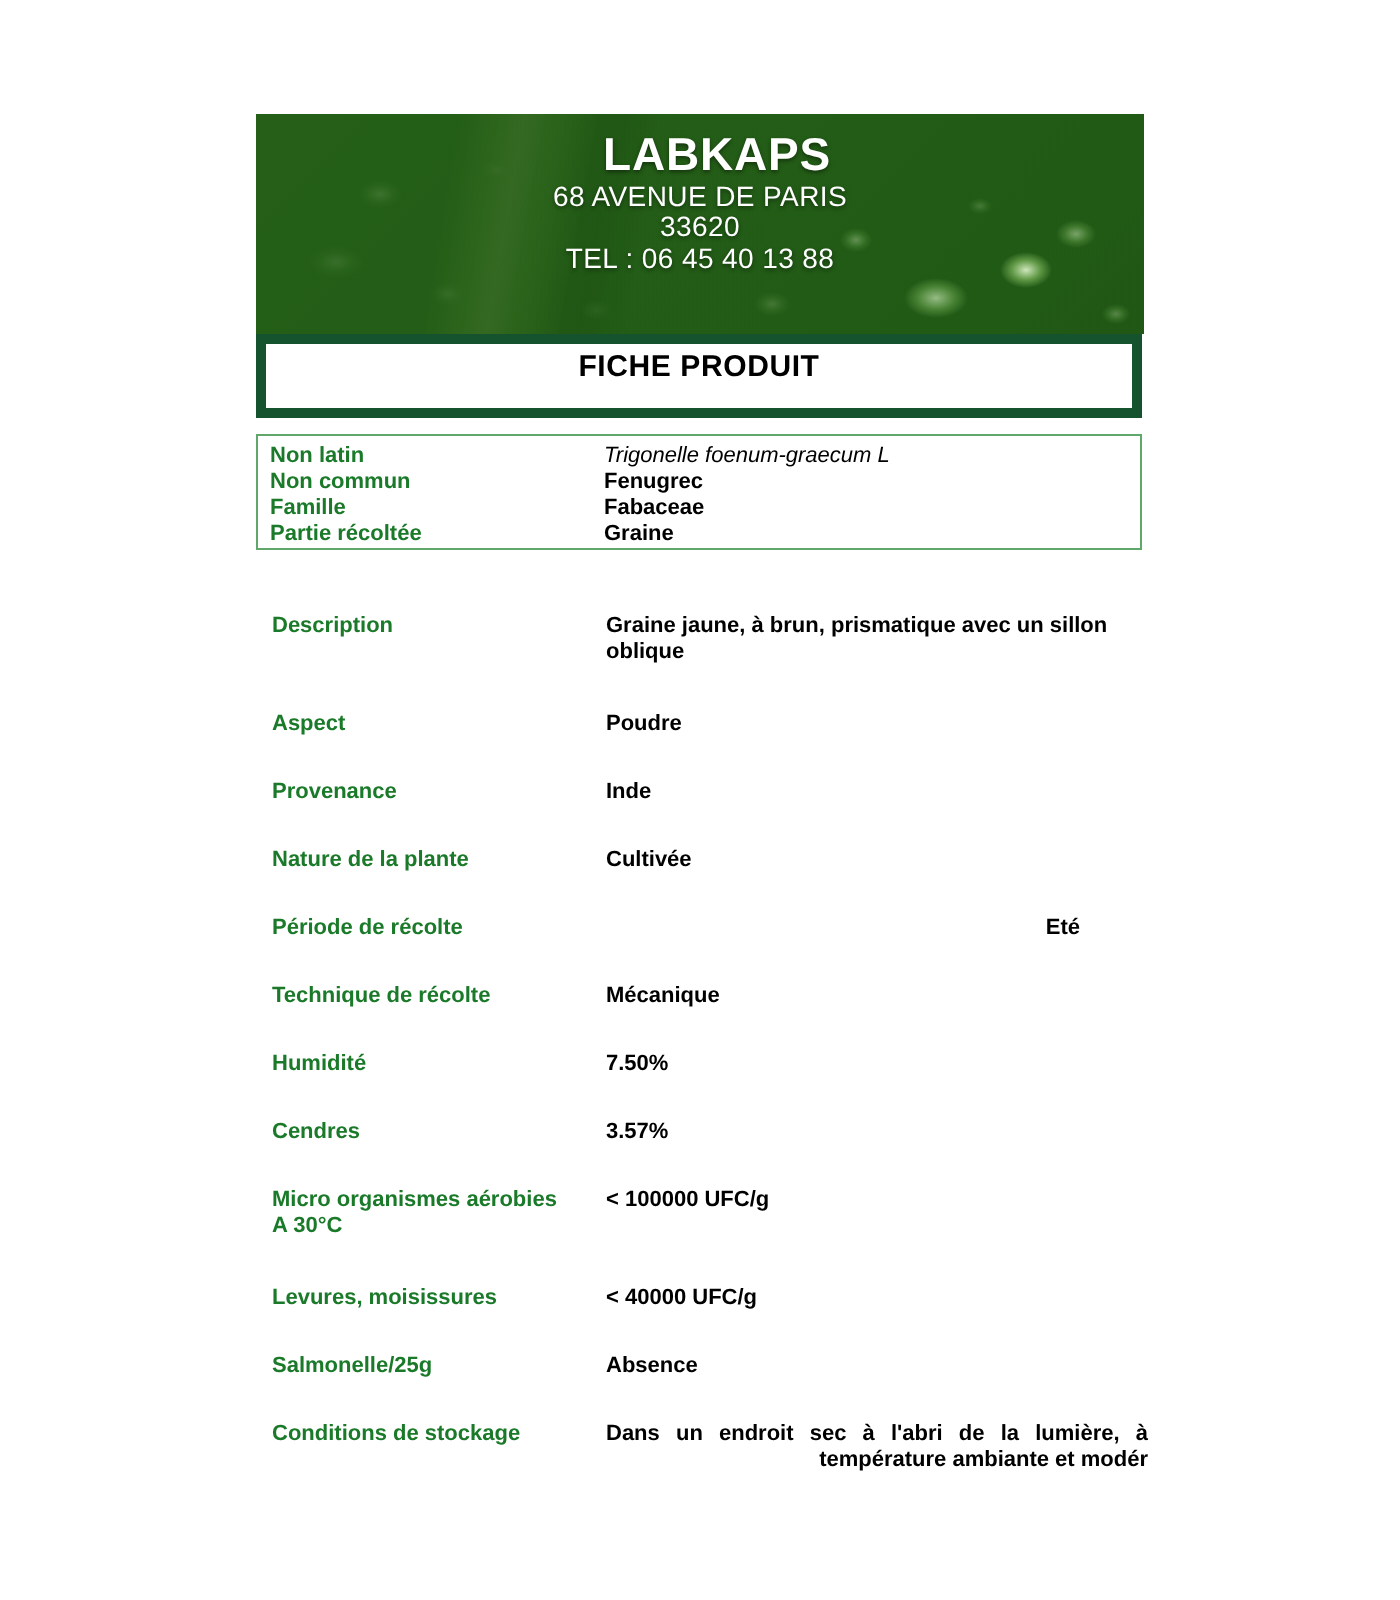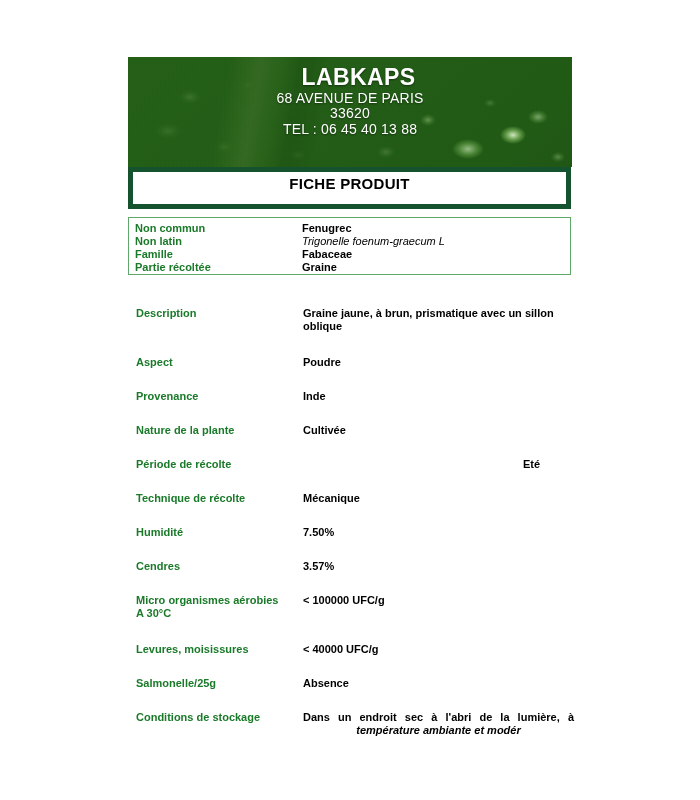--- a/index.html
+++ b/index.html
@@ -175,22 +175,21 @@
   .d-value.indent-short {
     margin-left: 133px;
     text-align: right;
   }
   .d-value.justify {
     text-align: justify;
     text-justify: inter-word;
   }
   .d-value.justify > span.lastline {
     display: block;
-    text-align: center;
-    font-style: italic;
+    text-align: right;
   }
   .d-value.justify > span.firstline {
     display: block;
     text-align: justify;
     text-align-last: justify;
   }
 </style>
 </head>
 <body>
 
@@ -206,27 +205,27 @@
     </div>
   </div>
 
   <div class="fiche-box">
     <div class="fiche-title">FICHE PRODUIT</div>
   </div>
 
   <div class="id-table">
 
     <div class="id-row">
+      <div class="id-label">Non latin</div>
+      <div class="id-value italic">Trigonelle foenum-graecum L</div>
+    </div>
+
+    <div class="id-row">
       <div class="id-label">Non commun</div>
       <div class="id-value">Fenugrec</div>
-    </div>
-
-    <div class="id-row">
-      <div class="id-label">Non latin</div>
-      <div class="id-value italic">Trigonelle foenum-graecum L</div>
     </div>
 
     <div class="id-row">
       <div class="id-label">Famille</div>
       <div class="id-value">Fabaceae</div>
     </div>
 
     <div class="id-row">
       <div class="id-label">Partie récoltée</div>
       <div class="id-value">Graine</div>

